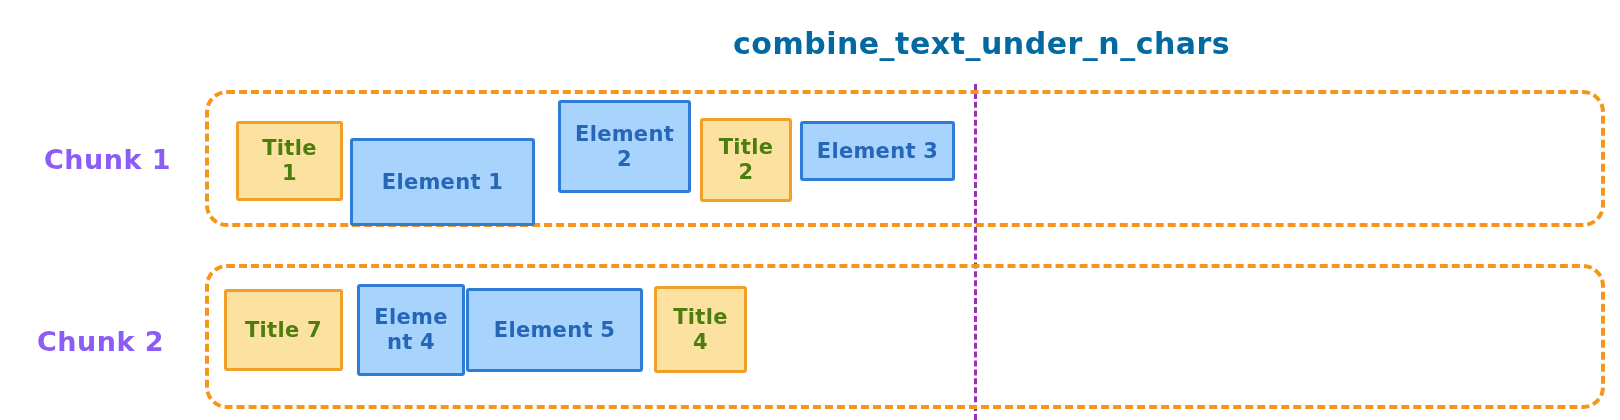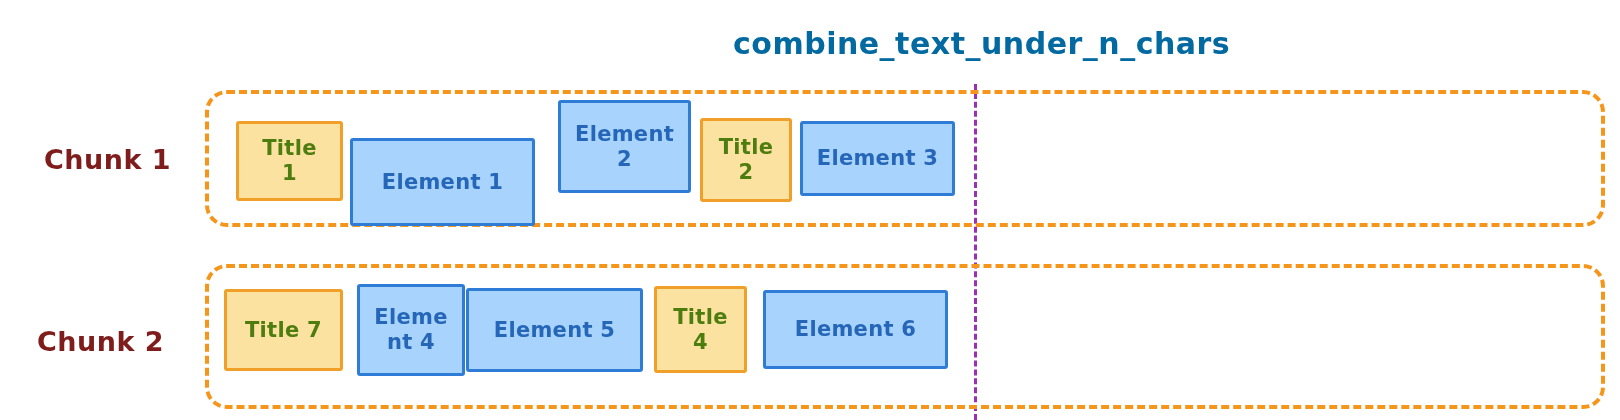--- a/index.html
+++ b/index.html
@@ -37,21 +37,21 @@
     width: 0;
     height: 336px;
     border-left: 3px dashed #9B30B8;
   }
 
   
   .chunk-label {
     position: absolute;
     font-size: 27px;
     font-weight: 700;
-    color: #7f1d1d;
+    color: #8b5cf6;
     white-space: nowrap;
     letter-spacing: 0.5px;
   }
   #chunk-label-1 { left: 44px; top: 144px; }
   #chunk-label-2 { left: 37px; top: 309px; margin-top: 17px; }
 
   
   .chunk-container {
     position: absolute;
     left: 205px;
@@ -88,21 +88,21 @@
     background: #A7D3FC;
     border: 3px solid #2E7CD6;
     color: #2566B8;
   }
 
   
   #box-title-1   { left: 236px; top: 121px; width: 107px; height: 80px; }
   #box-element-1 { left: 350px; top: 118px; width: 185px; height: 88px; margin-top: 20px; }
   #box-element-2 { left: 558px; top: 100px; width: 133px; height: 93px; }
   #box-title-2   { left: 700px; top: 118px; width: 92px;  height: 84px; }
-  #box-element-3 { left: 800px; top: 121px; width: 155px; height: 75px; }
+  #box-element-3 { left: 800px; top: 121px; width: 155px; height: 60px; }
 
   
   #box-title-3   { left: 224px; top: 289px; width: 119px; height: 82px; }
   #box-element-4 { left: 357px; top: 284px; width: 108px; height: 92px; }
   #box-element-5 { left: 466px; top: 288px; width: 177px; height: 84px; }
   #box-title-6   { left: 654px; top: 286px; width: 93px;  height: 87px; }
   #box-element-6 { left: 763px; top: 290px; width: 185px; height: 79px; }
 </style>
 </head>
 <body>
@@ -124,15 +124,14 @@
   <div class="box element-box" id="box-element-3">Element 3</div>
 
   <div class="chunk-label" id="chunk-label-2">Chunk 2</div>
 
   <div class="chunk-container" id="chunk-container-2"></div>
 
   <div class="box title-box" id="box-title-3">Title 7</div>
   <div class="box element-box" id="box-element-4">Eleme<br>nt 4</div>
   <div class="box element-box" id="box-element-5">Element 5</div>
   <div class="box title-box" id="box-title-6">Title<br>4</div>
-  <div class="box element-box" id="box-element-6">Element 6</div>
 
 </div>
 
 </body></html>

